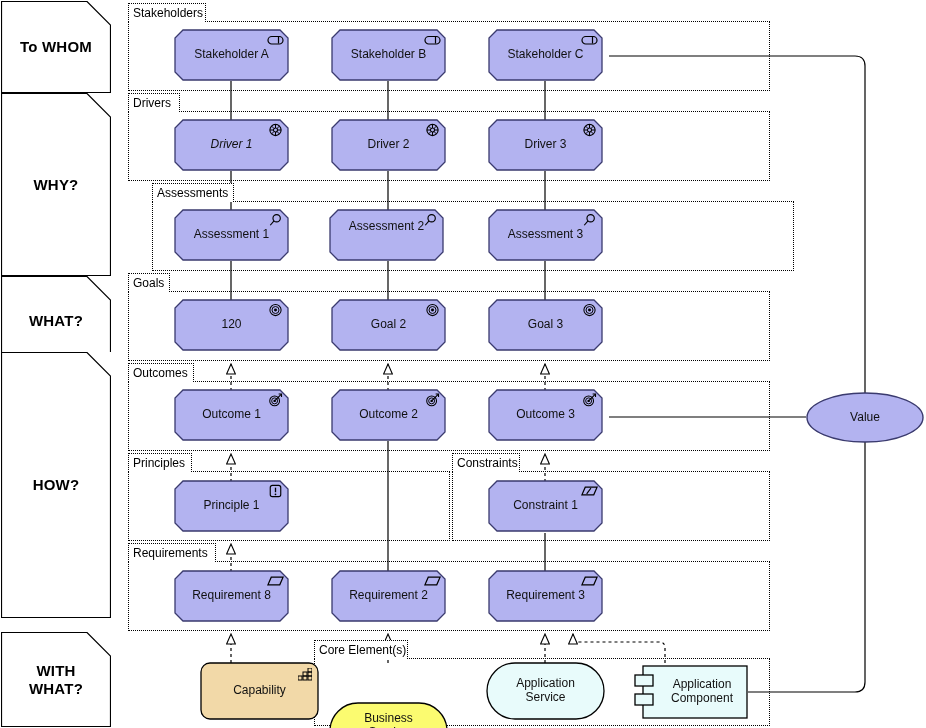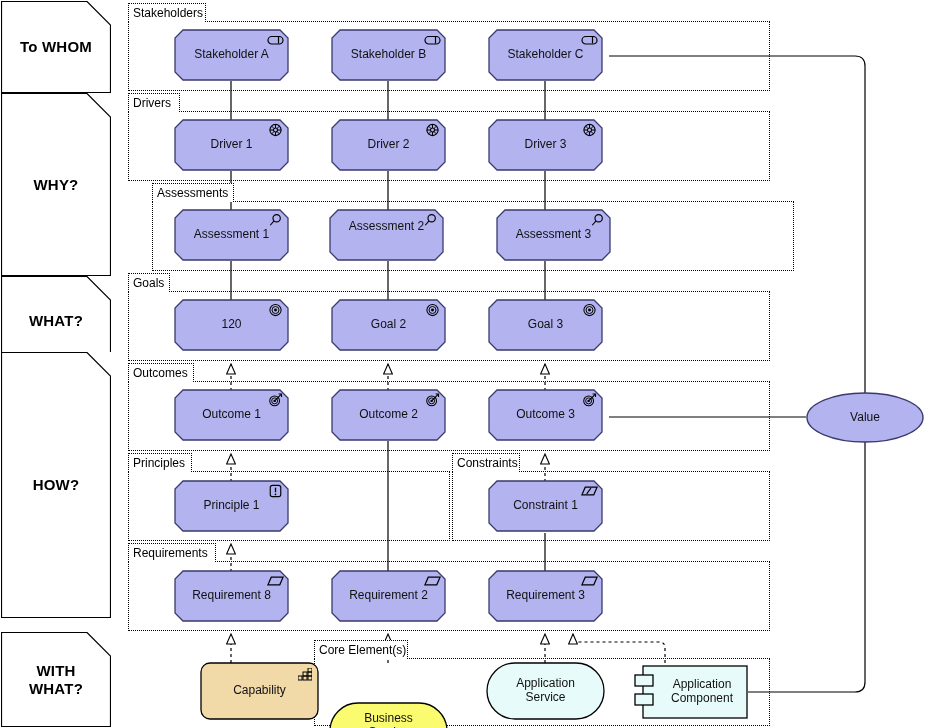--- a/index.html
+++ b/index.html
@@ -288,21 +288,21 @@
     </span>
     <span class="nicon">
       <svg width="17" height="14" viewBox="0 0 17 14">
           <rect x="1" y="3.5" width="15" height="7.5" rx="3.75" fill="none" stroke="#000" stroke-width="1.2"></rect>
           <line x1="11.5" y1="4" x2="11.5" y2="10.5" stroke="#000" stroke-width="1.2"></line>
         </svg>
     </span>
     <span class="ntext">Stakeholder C</span>
   </div>
 
-  <div class="node" style="left:174px;top:119px;width:115px;height:52px;">
+  <div class="node" style="left:174px;top:119px;width:115px;height:52px;font-style:italic;">
     <span class="nshape">
       <svg width="115" height="52" viewBox="0 0 115 52">
           <path d="M9,1 L106,1 L114,9 L114,43 L106,51 L9,51 L1,43 L1,9 Z" fill="#b3b3f0" stroke="#3a3a6e" stroke-width="1.3"></path>
         </svg>
     </span>
     <span class="nicon">
       <svg width="17" height="14" viewBox="0 0 16 16">
           <circle cx="8" cy="8" r="6.4" fill="none" stroke="#000" stroke-width="1.3"></circle>
           <circle cx="8" cy="8" r="2.3" fill="none" stroke="#000" stroke-width="1.2"></circle>
           <line x1="8" y1="1.6" x2="8" y2="5.7" stroke="#000" stroke-width="1.2"></line>
@@ -387,21 +387,21 @@
     </span>
     <span class="nicon">
       <svg width="17" height="14" viewBox="0 0 16 16">
           <circle cx="9.3" cy="6" r="4.2" fill="none" stroke="#000" stroke-width="1.3"></circle>
           <line x1="6.3" y1="9" x2="2" y2="14" stroke="#000" stroke-width="1.3"></line>
         </svg>
     </span>
     <span class="ntext">Assessment 2</span>
   </div>
 
-  <div class="node" style="left:488px;top:209px;width:115px;height:52px;margin-left:8px;">
+  <div class="node" style="left:488px;top:209px;width:115px;height:52px;">
     <span class="nshape">
       <svg width="115" height="52" viewBox="0 0 115 52">
           <path d="M9,1 L106,1 L114,9 L114,43 L106,51 L9,51 L1,43 L1,9 Z" fill="#b3b3f0" stroke="#3a3a6e" stroke-width="1.3"></path>
         </svg>
     </span>
     <span class="nicon">
       <svg width="17" height="14" viewBox="0 0 16 16">
           <circle cx="9.3" cy="6" r="4.2" fill="none" stroke="#000" stroke-width="1.3"></circle>
           <line x1="6.3" y1="9" x2="2" y2="14" stroke="#000" stroke-width="1.3"></line>
         </svg>

